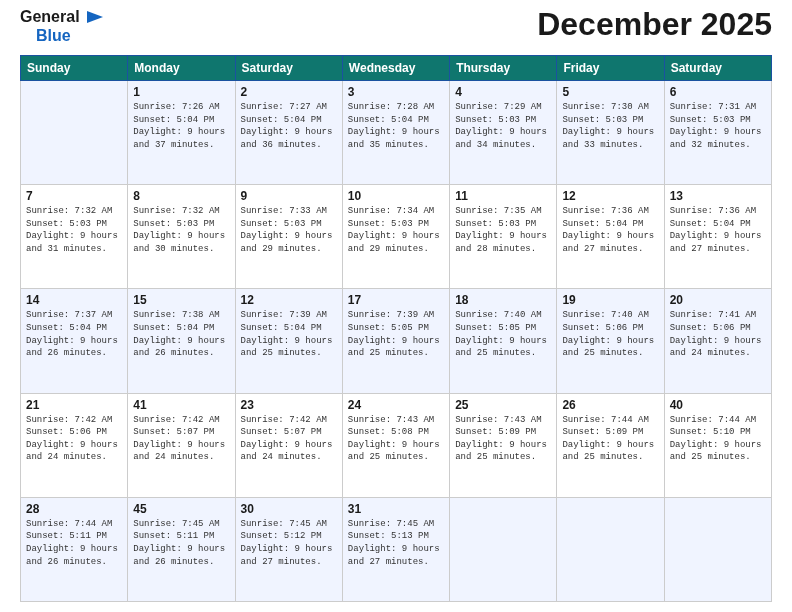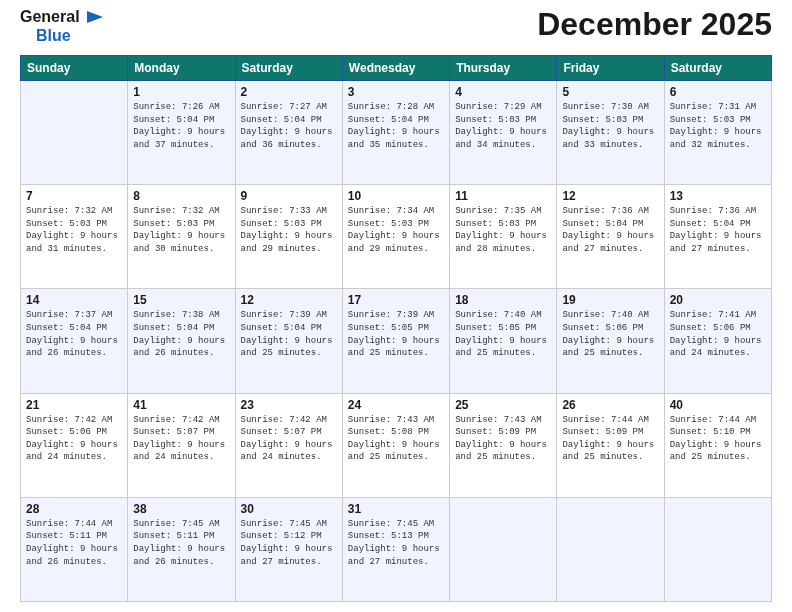--- a/index.html
+++ b/index.html
@@ -239,21 +239,21 @@
             <span class="day-number">40</span>
             <div class="day-info">Sunrise: 7:44 AM<br>Sunset: 5:10 PM<br>Daylight: 9 hours and 25 minutes.</div>
           </td>
         </tr>
         <tr class="row-shaded">
           <td>
             <span class="day-number">28</span>
             <div class="day-info">Sunrise: 7:44 AM<br>Sunset: 5:11 PM<br>Daylight: 9 hours and 26 minutes.</div>
           </td>
           <td>
-            <span class="day-number">38</span>
+            <span class="day-number">45</span>
             <div class="day-info">Sunrise: 7:45 AM<br>Sunset: 5:11 PM<br>Daylight: 9 hours and 26 minutes.</div>
           </td>
           <td>
             <span class="day-number">30</span>
             <div class="day-info">Sunrise: 7:45 AM<br>Sunset: 5:12 PM<br>Daylight: 9 hours and 27 minutes.</div>
           </td>
           <td>
             <span class="day-number">31</span>
             <div class="day-info">Sunrise: 7:45 AM<br>Sunset: 5:13 PM<br>Daylight: 9 hours and 27 minutes.</div>
           </td>

